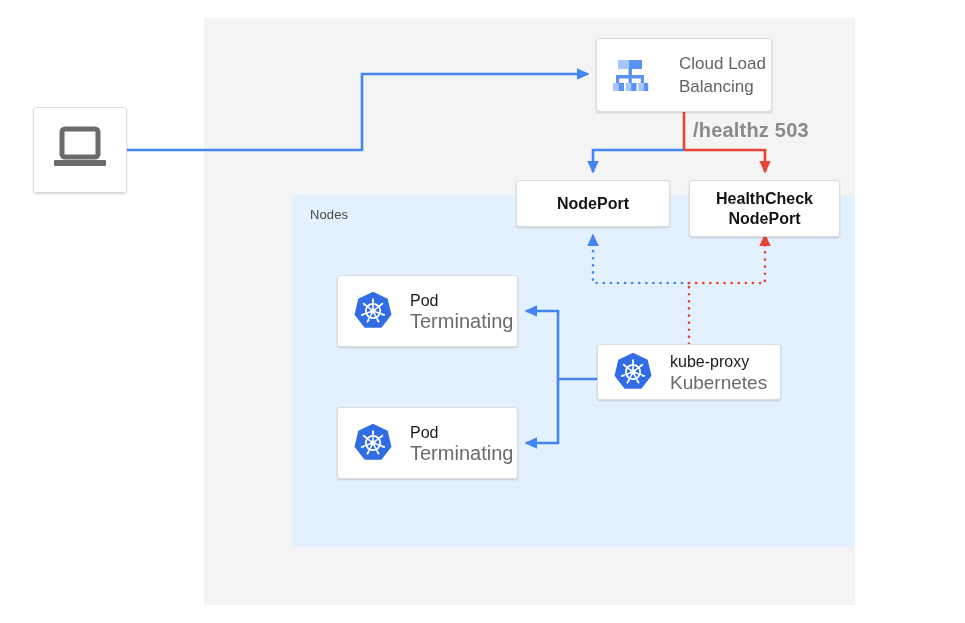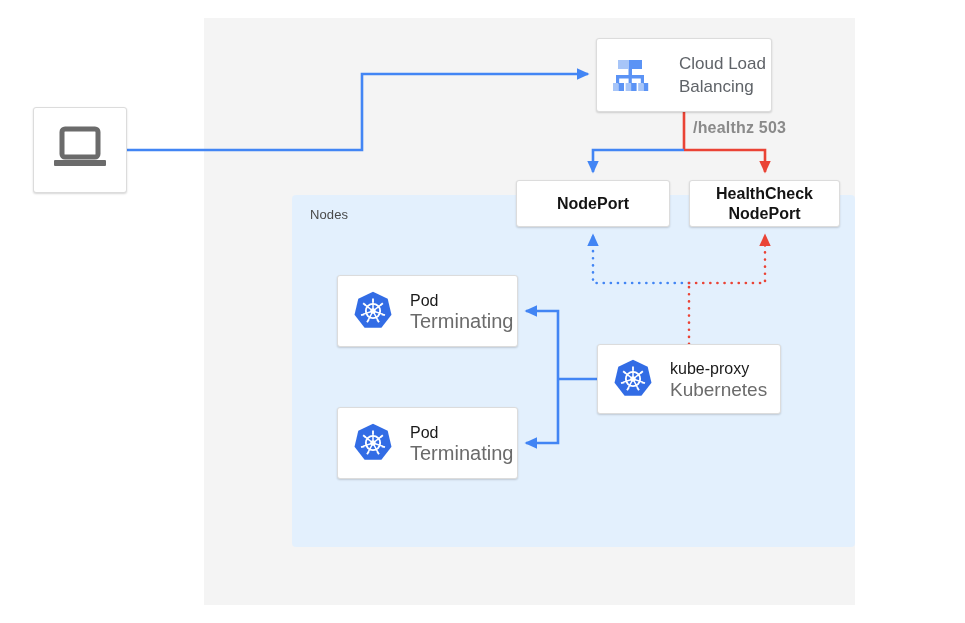--- a/index.html
+++ b/index.html
@@ -91,21 +91,21 @@
     width: 154px;
     height: 47px;
     display: flex;
     align-items: center;
     justify-content: center;
   }
   .box-hcnp {
     left: 689px;
     top: 180px;
     width: 151px;
-    height: 47px;
+    height: 57px;
     display: flex;
     align-items: center;
     justify-content: center;
   }
   .np-text {
     font-size: 16px;
     font-weight: bold;
     color: #141414;
     text-align: center;
     line-height: 20px;
@@ -132,21 +132,21 @@
     font-size: 20px;
     color: #6b6b6b;
     line-height: 21px;
   }
 
   
   .box-kp {
     left: 597px;
     top: 344px;
     width: 184px;
-    height: 70px;
+    height: 56px;
     display: flex;
     align-items: center;
     padding-left: 14px;
   }
   .kp-text { margin-left: 16px; }
   .kp-title {
     font-size: 16px;
     color: #1a1a1a;
     line-height: 21px;
   }
@@ -164,21 +164,21 @@
     width: 965px;
     height: 623px;
     pointer-events: none;
   }
 
   
   .wire-label {
     position: absolute;
     left: 693px;
     top: 119px;
-    font-size: 16px;
+    font-size: 20px;
     font-weight: bold;
     color: #8a8a8a;
     letter-spacing: .2px;
   }
 </style>
 </head>
 <body>
 
 <div id="canvas">
 

